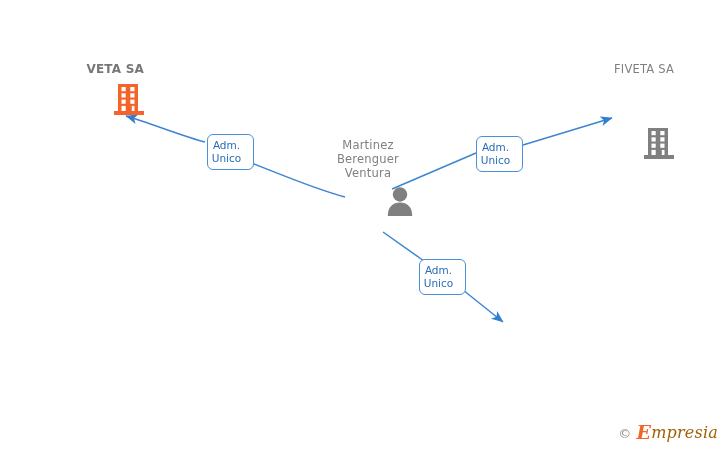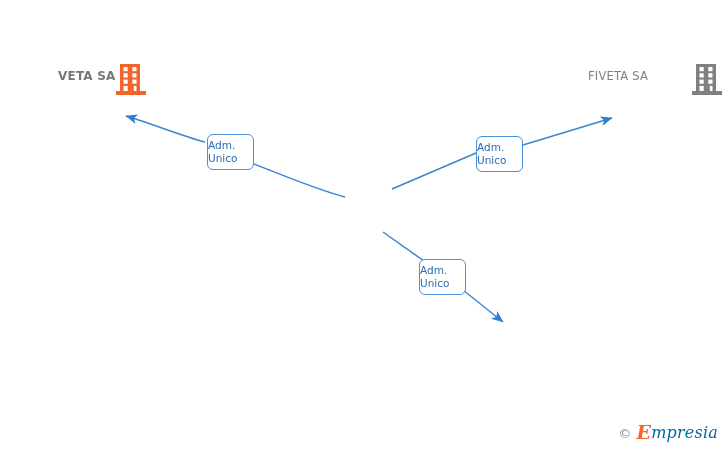--- a/index.html
+++ b/index.html
@@ -12,21 +12,21 @@
   #canvas{
     position:relative;
     width:728px;height:450px;
     background:#ffffff;
   }
   #edges{
     position:absolute;left:0;top:0;width:728px;height:450px;
   }
 
   
-  .node{position:absolute;display:flex;flex-direction:row;align-items:center;}
+  .node{position:absolute;display:flex;flex-direction:column;align-items:flex-end;}
   .node-label{
     color:#808080;
     font-size:11.5px;
     line-height:14px;
     text-align:center;
     white-space:nowrap;
     letter-spacing:.2px;
   }
   .node-label.bold{font-weight:bold;font-size:12px;color:#777777;}
   .node-label.multi{white-space:normal;width:92px;}
@@ -46,20 +46,21 @@
   
   .edge-label{
     position:absolute;
     box-sizing:border-box;
     background:#ffffff;
     border:1.4px solid #4a90d9;
     border-radius:6px;
     color:#2a6db5;
     font-size:10.5px;
     line-height:13px;
+    text-align:center;
     padding:4px 8px 4px 0;
     width:47px;
     box-shadow:0 0 0 0 rgba(0,0,0,0);
   }
   .edge-label span{display:block;}
   #edge-label-veta{left:207px;top:134px;}
   #edge-label-fiveta{left:476px;top:136px;}
   #edge-label-aliveta{left:419px;top:259px;}
 
   
@@ -75,21 +76,21 @@
   #watermark .wm-e{
     color:#f0662b;
     font-family:"DejaVu Serif", serif;
     font-style:italic;
     font-size:19px;
     font-weight:bold;
     margin-right:0px;
     position:relative;top:1px;
   }
   #watermark .wm-rest{
-    color:#0369a1;
+    color:#a16207;
     font-family:"DejaVu Serif", serif;
     font-style:italic;
     font-size:16px;
   }
 </style>
 </head>
 <body>
 
 <div id="canvas">
 
@@ -148,20 +149,29 @@
         <rect x="7.5" y="17.6" width="4.2" height="4.2" fill="#ffffff"></rect>
         <rect x="16.3" y="17.6" width="4.2" height="4.2" fill="#ffffff"></rect>
         <rect x="7.5" y="23.9" width="4.2" height="5.1" fill="#ffffff"></rect>
         <rect x="16.3" y="23.9" width="4.2" height="5.1" fill="#ffffff"></rect>
         <rect x="12.2" y="22" width="5.6" height="7" fill="#808080"></rect>
       </svg>
     </span>
   </div>
 
 
+  <div class="node" id="node-person">
+    <div class="node-label multi">Martinez Berenguer Ventura</div>
+    <span class="icon-wrap">
+      <svg width="28" height="30" viewBox="0 0 28 30" aria-hidden="true">
+        <circle cx="14" cy="8.5" r="7.2" fill="#808080"></circle>
+        <path d="M1.8,30 C1.8,20.6 7.2,16.6 14,16.6 C20.8,16.6 26.2,20.6 26.2,30 Z" fill="#808080"></path>
+      </svg>
+    </span>
+  </div>
 
   <div class="edge-label" id="edge-label-veta">
     <span>Adm.</span>
     <span>Unico</span>
   </div>
 
   <div class="edge-label" id="edge-label-fiveta">
     <span>Adm.</span>
     <span>Unico</span>
   </div>

